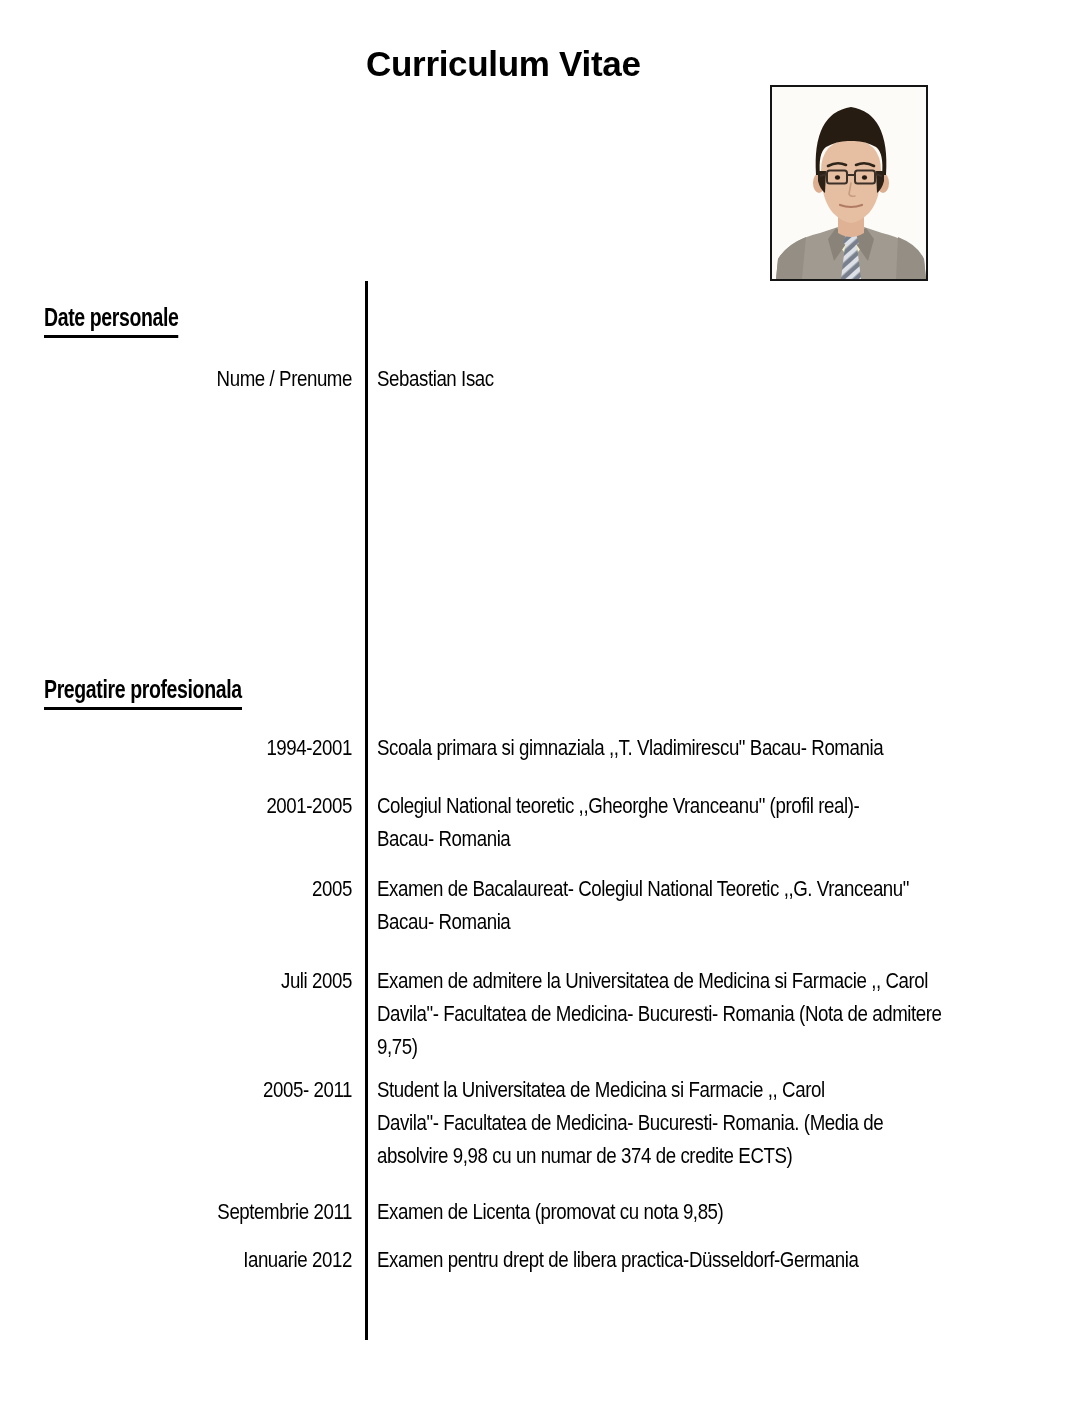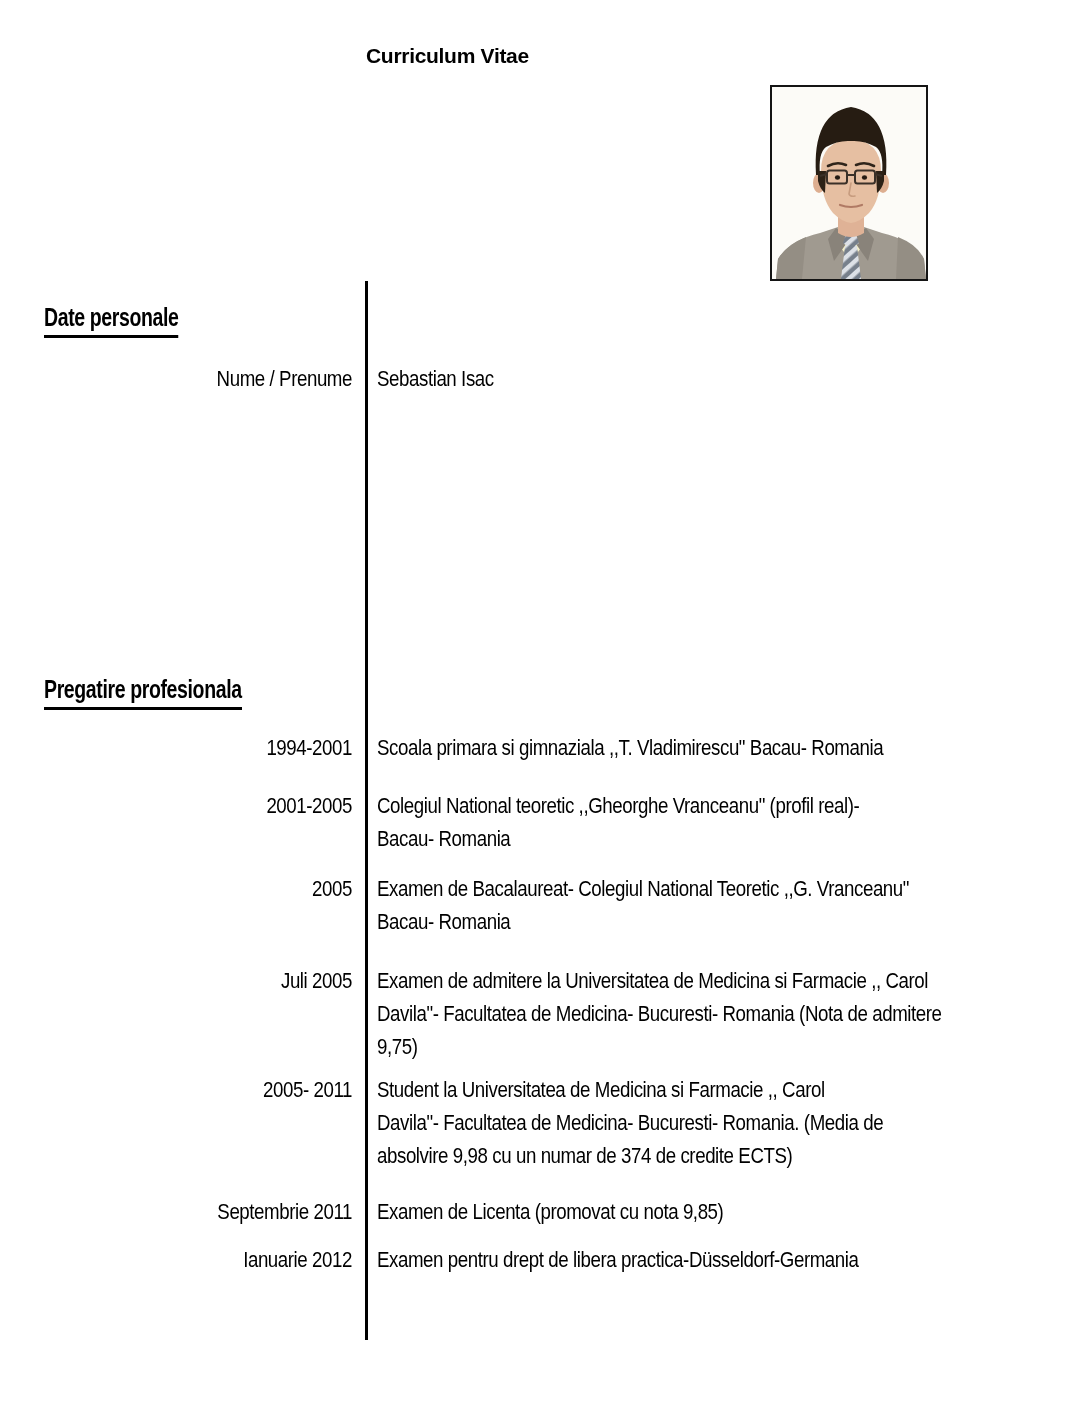--- a/index.html
+++ b/index.html
@@ -9,21 +9,21 @@
     height: 1408px;
     background: #ffffff;
     color: #000000;
     font-family: "Liberation Sans", "DejaVu Sans", sans-serif;
     overflow: hidden;
   }
   .doc-title {
     position: absolute;
     left: 366px;
     top: 44px;
-    font-size: 21px;
+    font-size: 35px;
     font-weight: bold;
     letter-spacing: -0.3px;
     white-space: nowrap;
   }
   .photo-frame {
     position: absolute;
     left: 770px;
     top: 85px;
     width: 158px;
     height: 196px;

